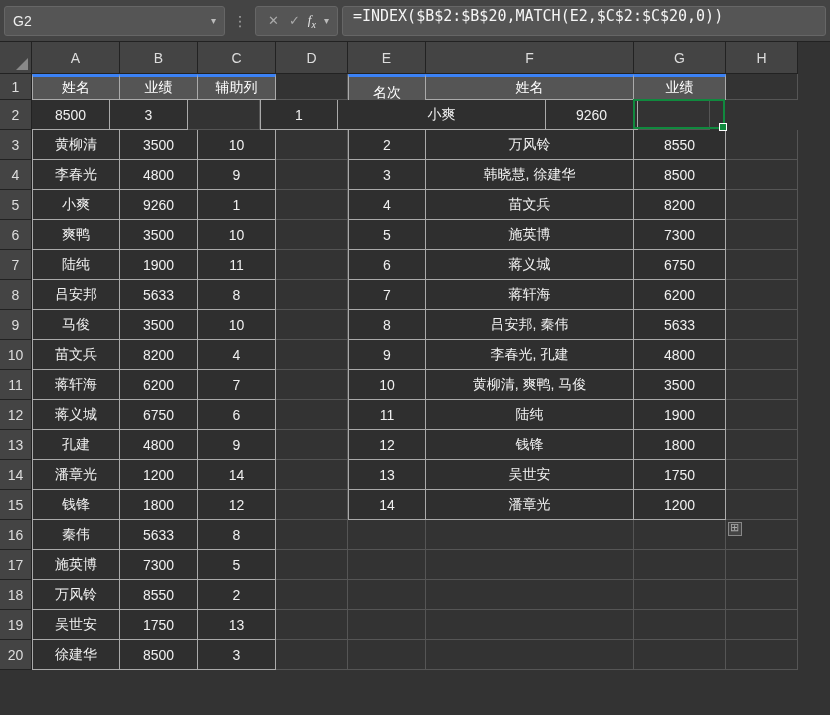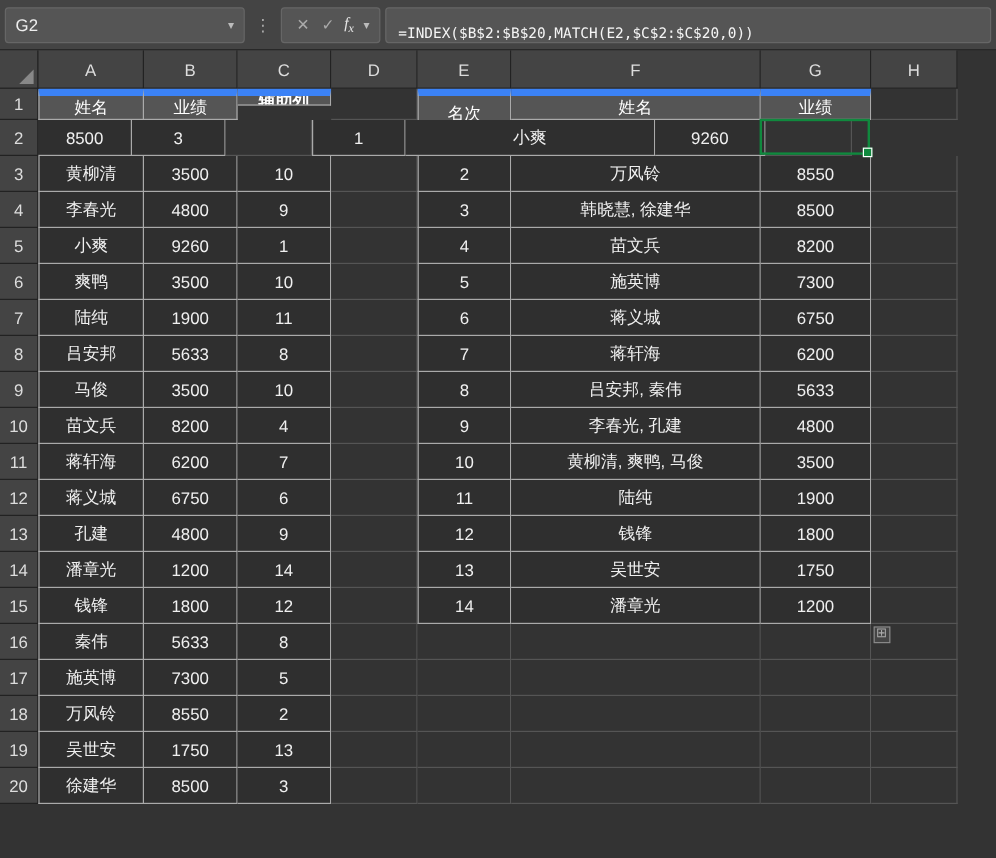--- a/index.html
+++ b/index.html
@@ -21,21 +21,21 @@
     padding: 6px 4px;
     border-bottom: 1px solid #222;
   }
   .name-box {
     display: flex;
     align-items: center;
     background: #555555;
     border: 1px solid #666;
     border-radius: 3px;
     height: 30px;
-    width: 200px;
+    width: 221px;
     padding: 0 8px;
     color: #eee;
     justify-content: space-between;
   }
   .name-box-text { font-size: 14px; }
   .divider {
     color: #aaa;
     padding: 0 4px;
     font-size: 14px;
   }
@@ -63,23 +63,23 @@
   }
   .formula-input {
     flex: 1;
     background: #555555;
     border: 1px solid #666;
     border-radius: 3px;
     height: 30px;
     padding: 0 10px;
     color: #f5f5f5;
     font-family: Consolas, monospace;
-    font-size: 12px;
-    display: flex;
-    align-items: flex-end;
+    font-size: 15px;
+    display: flex;
+    align-items: flex-start;
   }
   .sheet-area {
     position: relative;
     display: flex;
   }
   .select-all {
     width: 32px;
     height: 32px;
     background: #444444;
     border-right: 1px solid #222;
@@ -145,21 +145,21 @@
   }
   .cell.header-row {
     background: #555555;
     color: #fff;
     font-weight: 500;
   }
   .cell.bordered {
     border-right: 1px solid #aaa;
     border-bottom: 1px solid #aaa;
   }
-  .cell.bordered-top { border-top: 6px solid #3b82f6; }
+  .cell.bordered-top { border-top: 3px solid #3b82f6; }
   .cell.bordered-left { border-left: 1px solid #aaa; }
   .cell.data { background: #2f2f2f; }
   .w-A { width: 88px; }
   .w-B { width: 78px; }
   .w-C { width: 78px; }
   .w-D { width: 72px; }
   .w-E { width: 78px; }
   .w-F { width: 208px; }
   .w-G { width: 92px; }
   .w-H { width: 72px; }
@@ -232,21 +232,21 @@
           <div class="col-header w-F">F</div>
           <div class="col-header w-G">G</div>
           <div class="col-header w-H">H</div>
         </div>
     </div>
     <div id="grid-rows">
         <div class="row h-header" style="height: 26px;">
           <div class="row-header" style="height: 26px;">1</div>
           <div class="cell w-A header-row bordered bordered-left bordered-top" style="height: 26px;">姓名</div>
           <div class="cell w-B header-row bordered bordered-top" style="height: 26px;">业绩</div>
-          <div class="cell w-C header-row bordered bordered-top" style="height: 14px; font-weight: bold;">辅助列</div>
+          <div class="cell w-C header-row bordered bordered-top" style="height: 26px;">辅助列</div>
           <div class="cell w-D" style="height: 26px;"></div>
           <div class="cell w-E header-row bordered bordered-left bordered-top" style="height: 36px;">名次</div>
           <div class="cell w-F header-row bordered bordered-top" style="height: 26px;">姓名</div>
           <div class="cell w-G header-row bordered bordered-top" style="height: 26px;">业绩</div>
           <div class="cell w-H" style="height: 26px;"></div>
         </div>
         <div class="row">
           <div class="row-header">2</div>
           <div class="cell w-B data bordered">8500</div>
           <div class="cell w-C data bordered">3</div>

